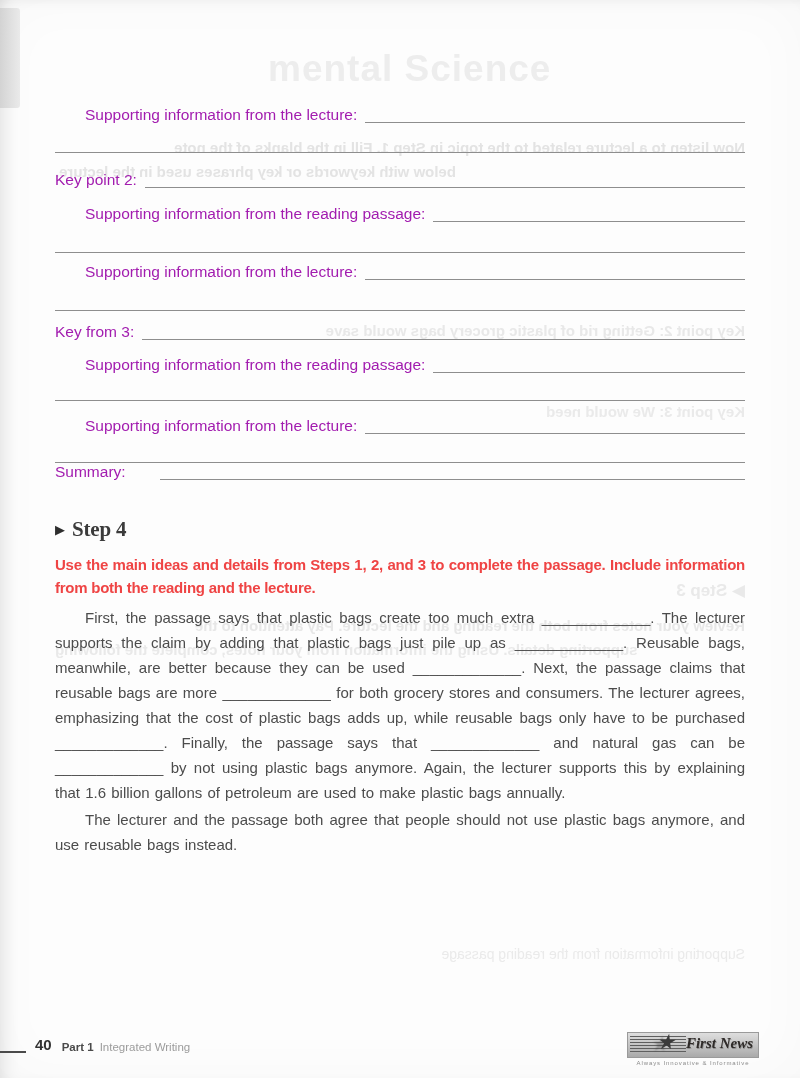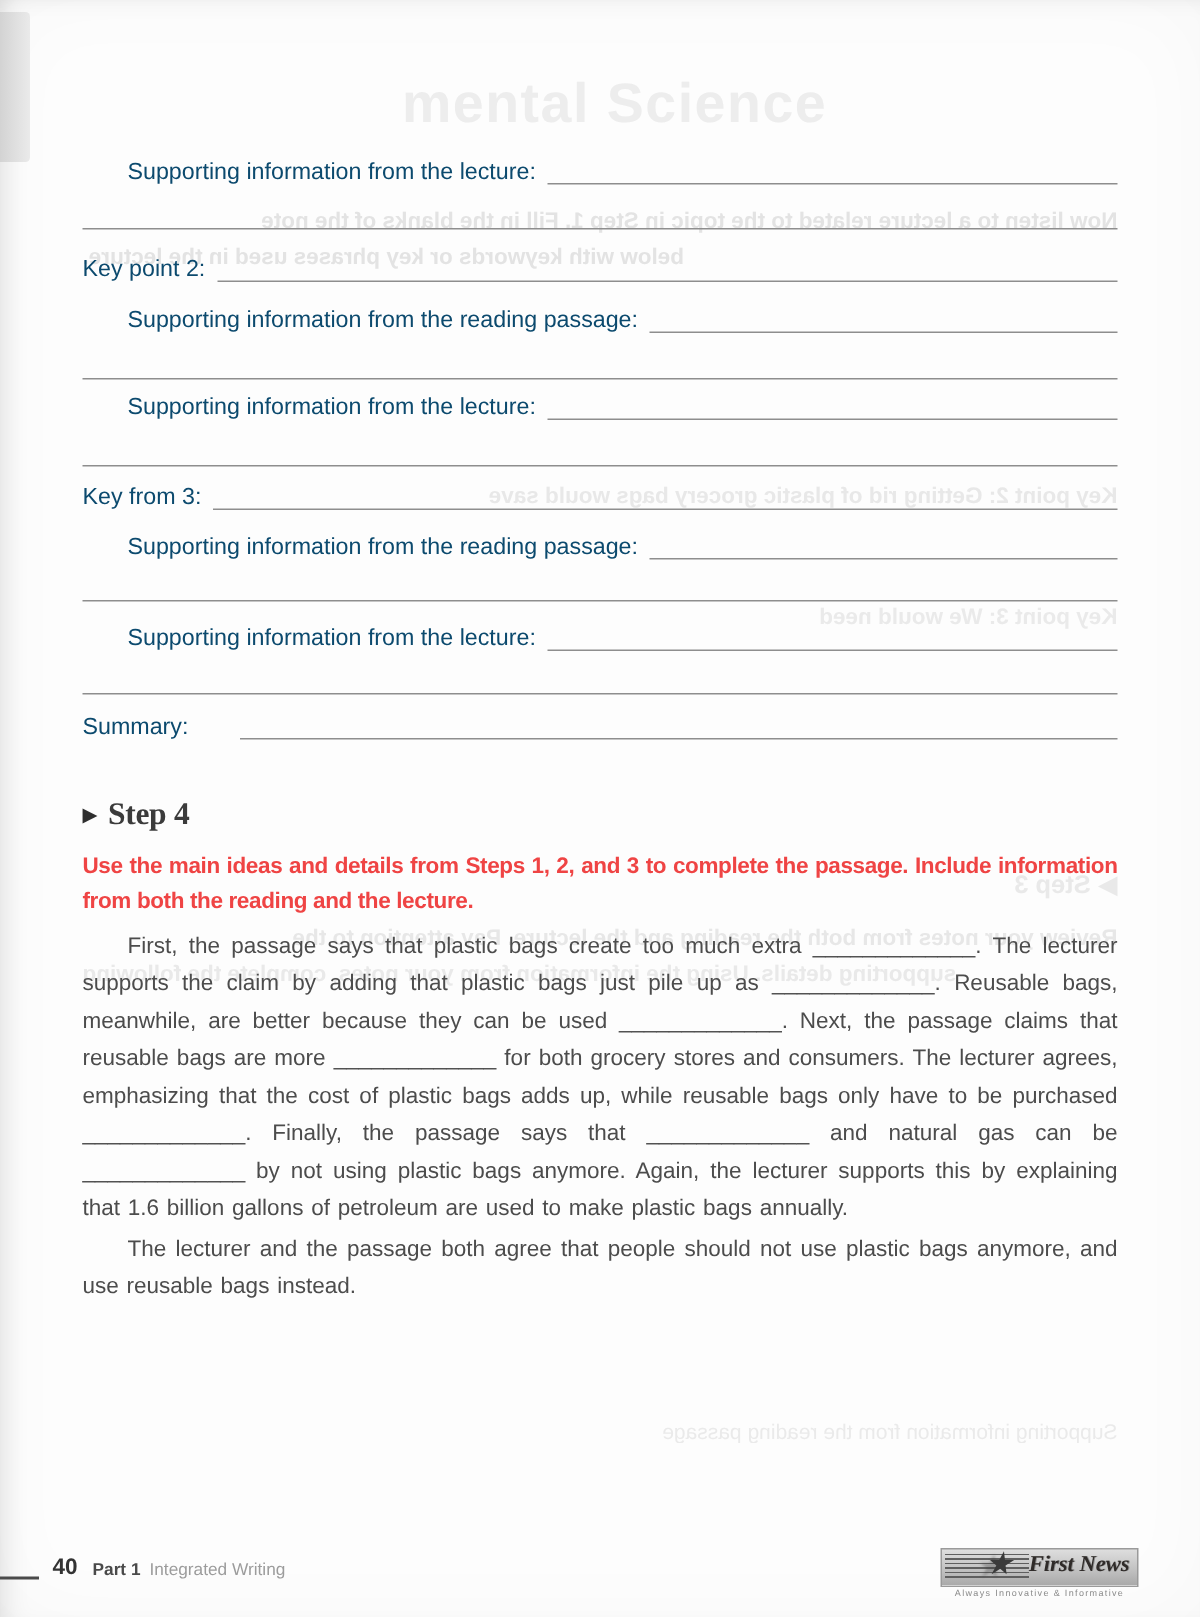--- a/index.html
+++ b/index.html
@@ -25,39 +25,39 @@
   .g-review1{left:55px;top:617px;width:690px;font-size:15px;font-weight:bold;color:#e7e7e7;text-align:left;}
   .g-review2{left:55px;top:641px;width:690px;font-size:15px;font-weight:bold;color:#e9e9e9;text-align:right;}
   .g-support{left:55px;top:946px;width:690px;font-size:14px;color:#eaeaea;text-align:left;}
   .edge-tab{
     position:absolute;left:0;top:8px;width:20px;height:100px;
     background:linear-gradient(90deg,#cfcfcf,#e7e7e7);
     border-radius:0 3px 3px 0;opacity:.85;
   }
   
   .content{position:absolute;left:55px;top:0;width:690px;z-index:2;}
-  .ws-row{display:flex;align-items:center;height:17px;color:#0c4a6e;font-size:15.5px;}
+  .ws-row{display:flex;align-items:center;height:17px;color:#a21caf;font-size:15.5px;}
   .ws-row .ws-label{white-space:nowrap;line-height:17px;}
   .ws-line{flex:1;border-bottom:1px solid #8e8e8e;margin-left:8px;height:16px;}
   .indent{margin-left:30px;}
   .fullline{border-bottom:1px solid #8e8e8e;height:0;}
   .m-row1{margin-top:106px;}
   .m-full1{margin-top:29px;}
   .m-kp2{margin-top:18px;}
   .m-read1{margin-top:17px;}
   .m-full2{margin-top:30px;}
   .m-lect2{margin-top:10px;}
   .m-full3{margin-top:30px;}
   .m-kp3{margin-top:12px;}
   .m-read2{margin-top:16px;}
   .m-full4{margin-top:27px;}
   .m-lect3{margin-top:16px;}
   .m-full5{margin-top:28px;}
   .conclusion{margin-top:35px;font-size:15.5px;font-weight:bold;color:#3c3c3c;height:17px;}
-  .m-summary{margin-top:13px;gap:26px;}
+  .m-summary{gap:26px;}
   
   .step4-heading{margin-top:37px;display:flex;align-items:center;color:#3b3b3b;}
   .step4-heading .tri{font-size:13px;margin-right:7px;color:#2e2e2e;}
   .step4-heading .t{font-size:21px;font-weight:bold;letter-spacing:-0.2px;font-family:Liberation Serif, serif;}
   .instruction{
     margin:11px 0 0 0;font-size:15px;font-weight:bold;color:#ef4444;
     line-height:23px;text-align:justify;letter-spacing:-0.25px;
   }
   .para{
     margin:0;font-size:15px;color:#4c4c4c;line-height:25px;

